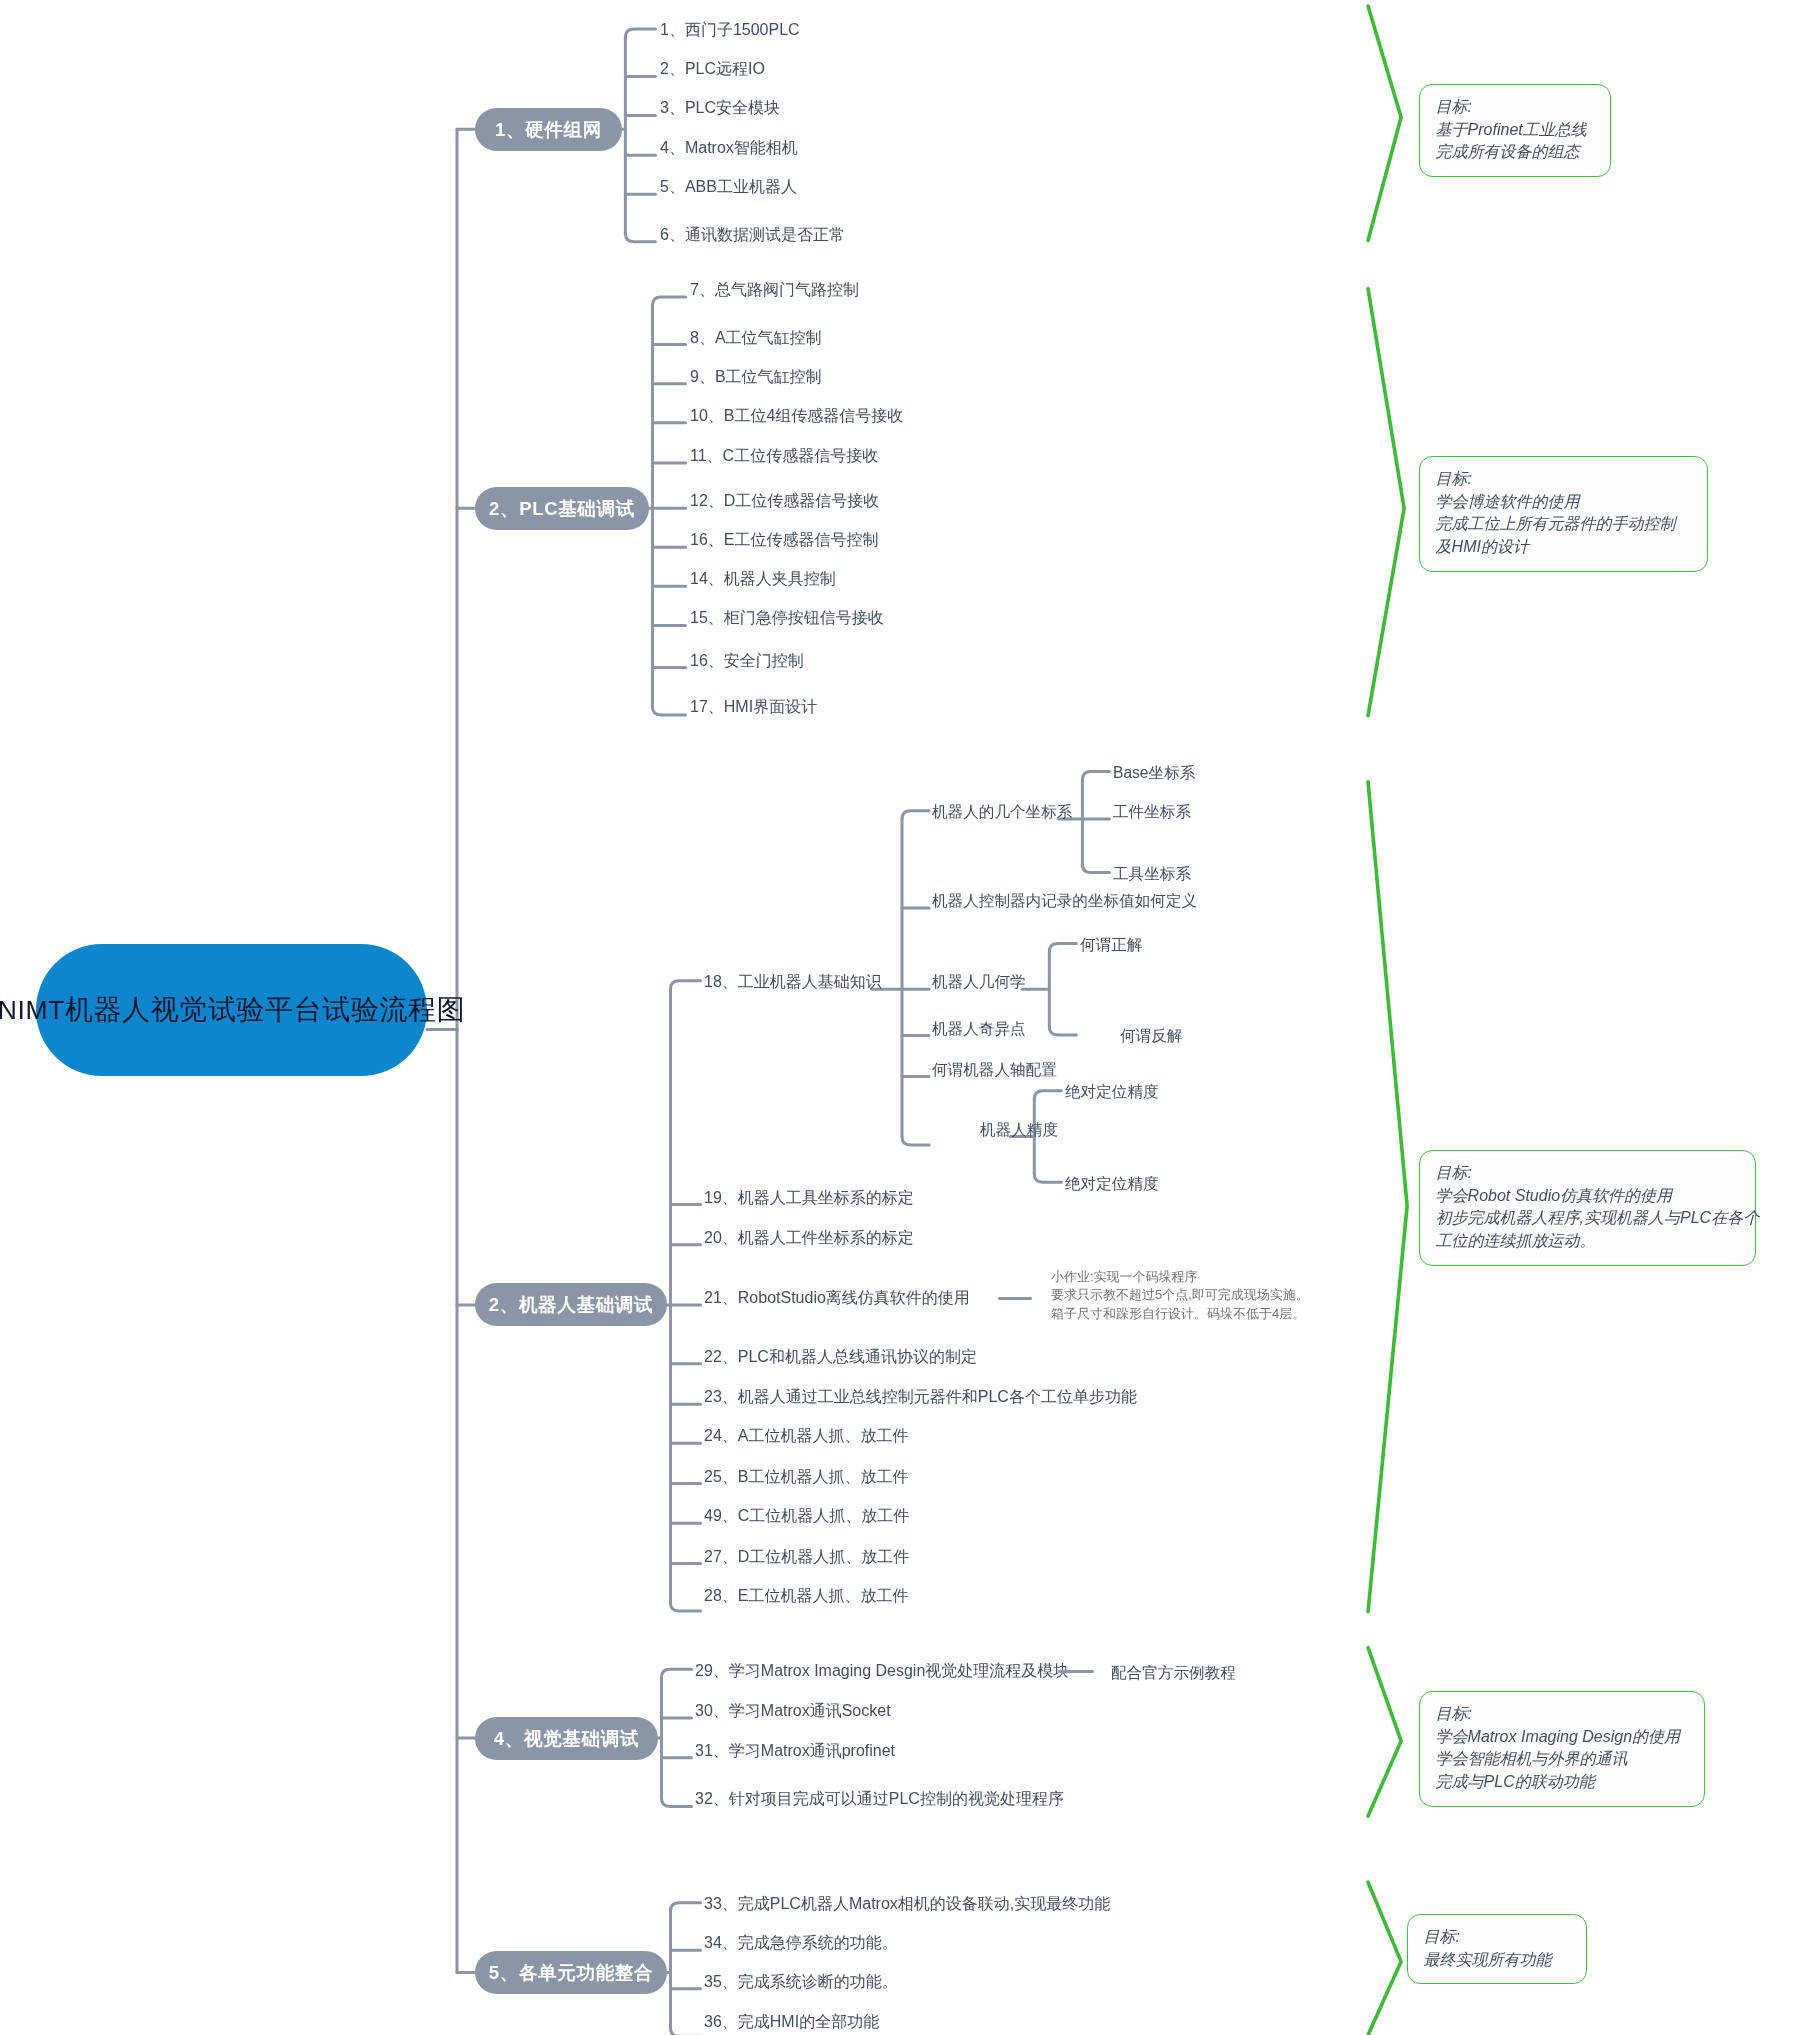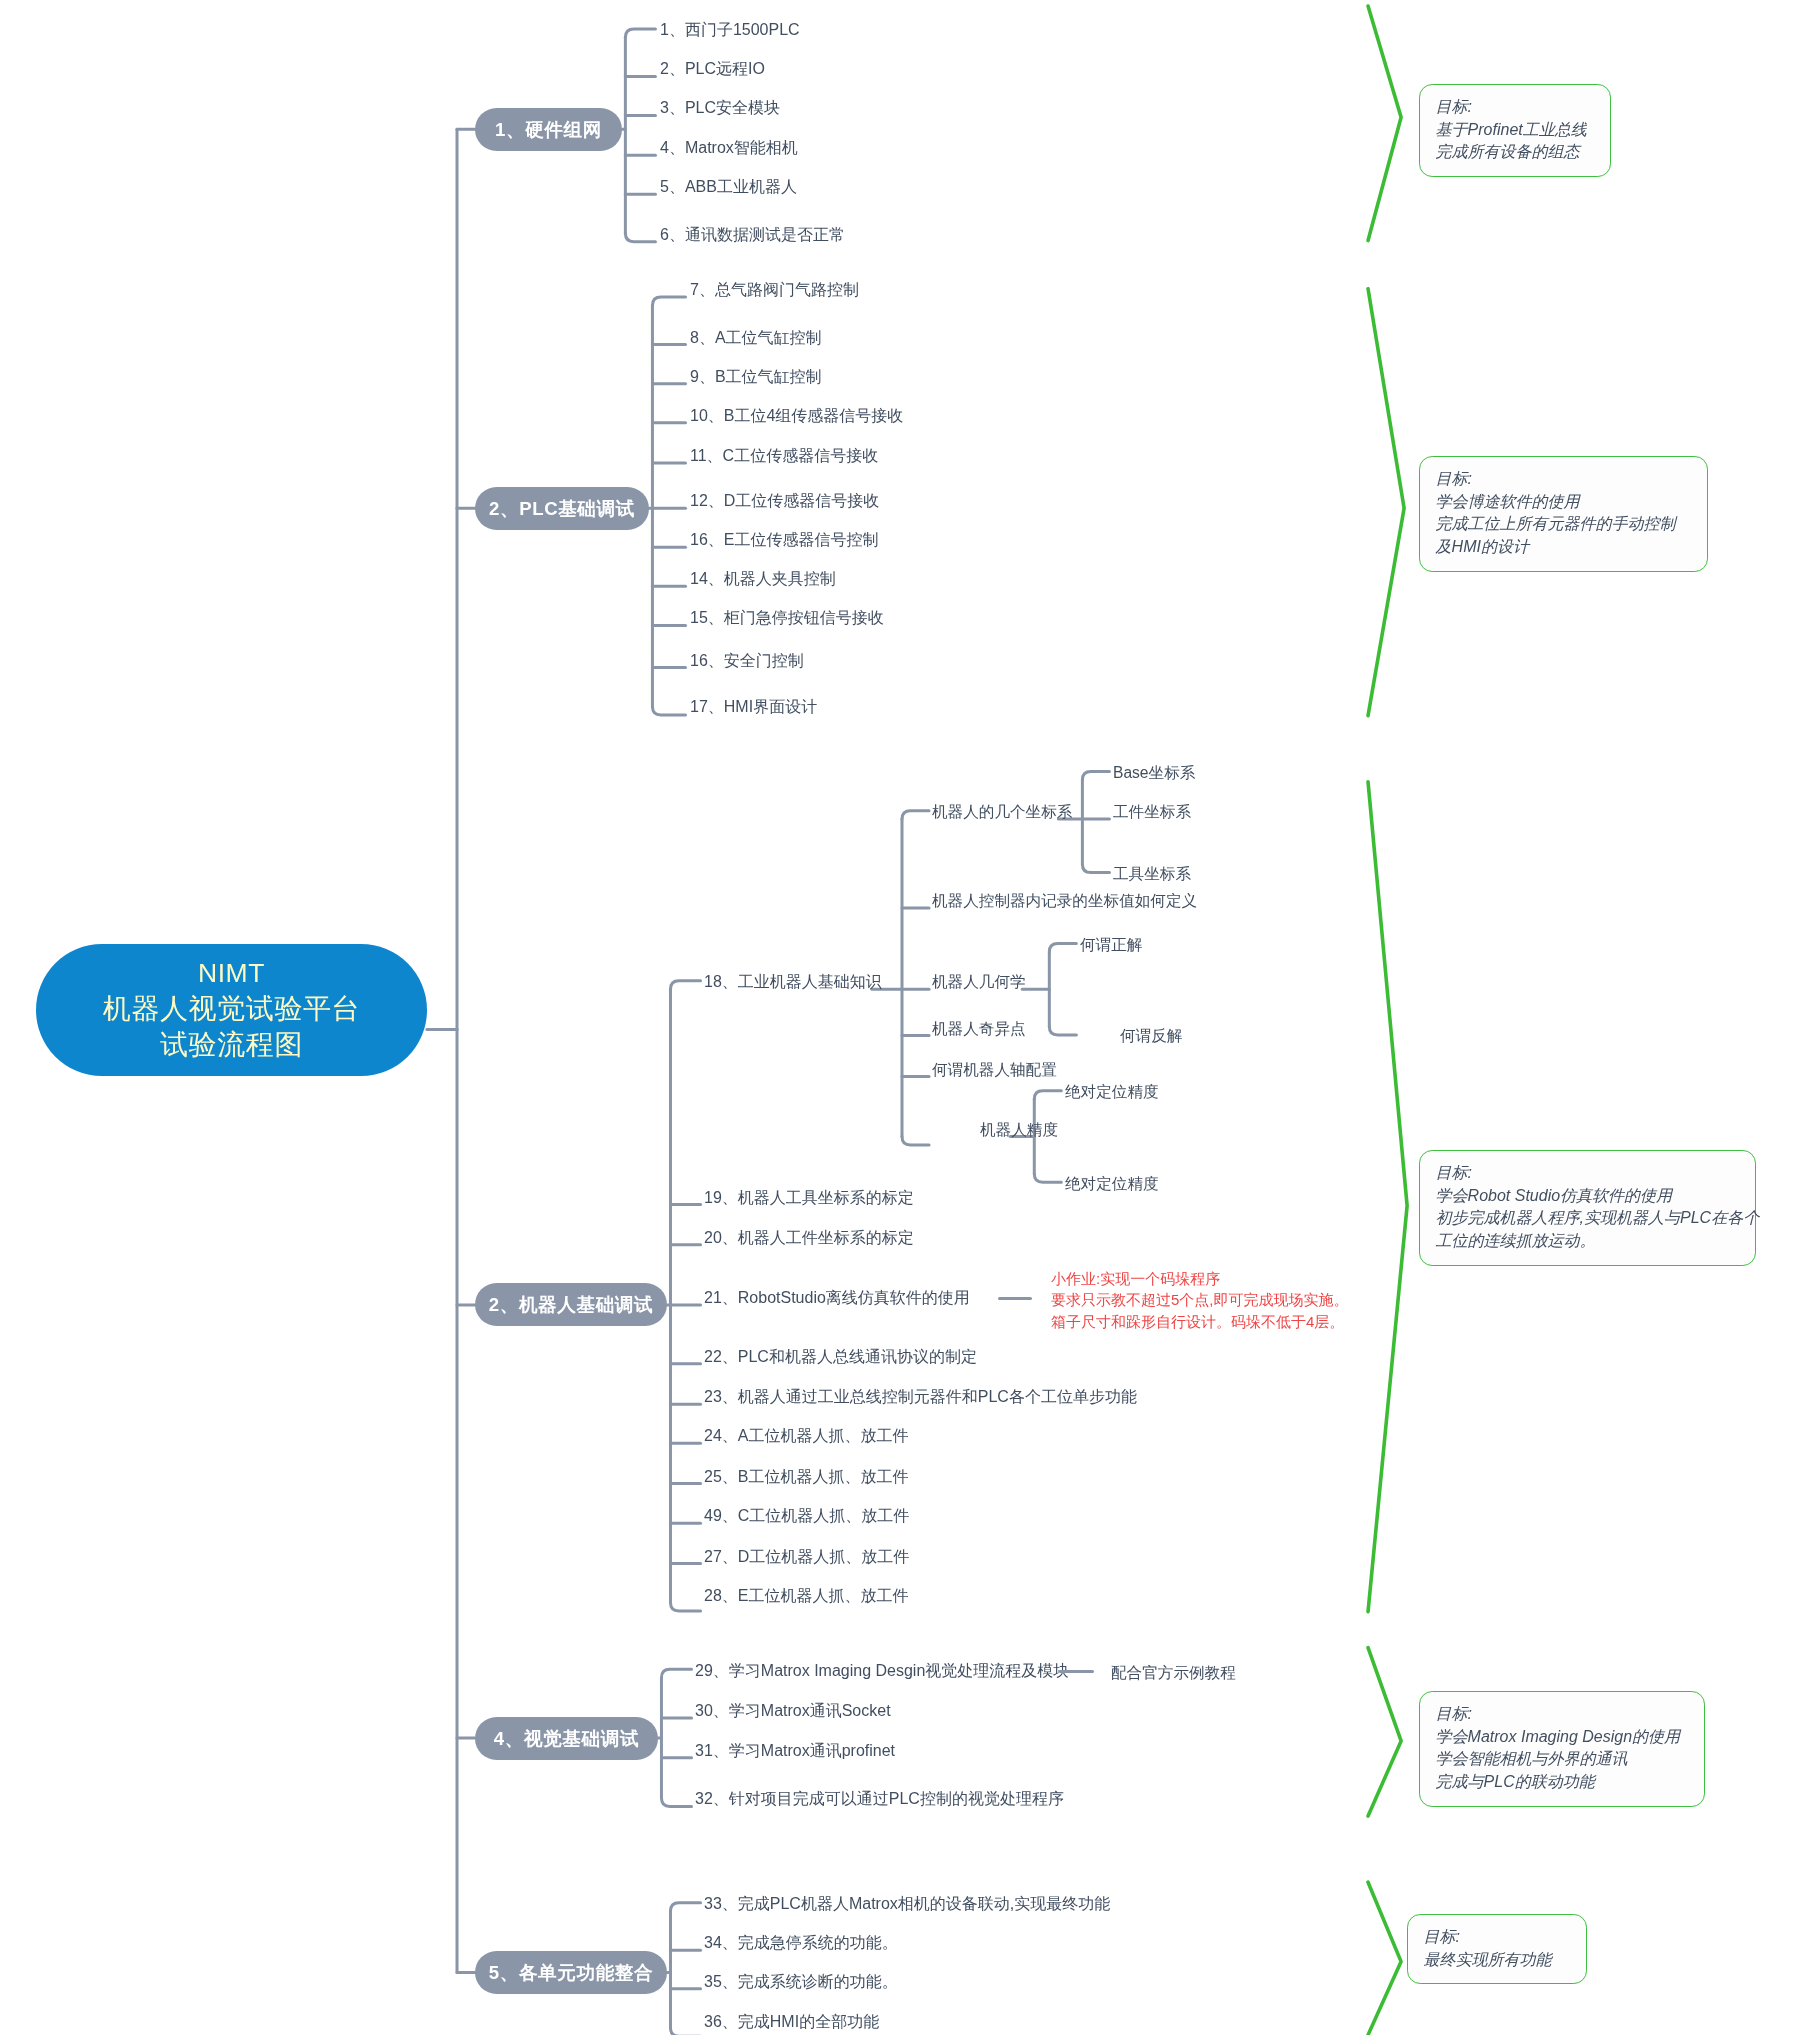--- a/index.html
+++ b/index.html
@@ -18,23 +18,23 @@
     position:absolute;left:0;top:0;width:1804px;height:2035px;
     pointer-events:none;
   }
   
   .root-node{
     position:absolute;
     left:36px; top:944px;
     width:391px; height:132px;
     background:#0d86ce;
     border-radius:66px;
-    display:flex;flex-direction:column;
+    display:flex;flex-direction:row;
     align-items:center;justify-content:center;
-    color:#fef9c3;
+    color:#0f172a;
     font-size:28px;
     line-height:1.32;
     letter-spacing:0.6px;
     text-align:center;
   }
   .root-node .rl{display:block;white-space:nowrap;}
   .root-node .rl-1{font-size:26.5px;}
   
   .branch-pill{
     position:absolute;
@@ -68,23 +68,23 @@
     font-style:italic;
     font-size:16px;
     line-height:1.42;
     color:#414e60;
     box-sizing:border-box;
   }
   .goal-box .gl{display:block;white-space:nowrap;}
   
   .note{
     position:absolute;
-    font-size:15px;
+    font-size:13px;
     line-height:1.42;
-    color:#ef4444;
+    color:#737373;
   }
   .note .nl{display:block;white-space:nowrap;}
   .note-inline{
     position:absolute;
     font-size:15.6px;
     color:#414e60;
     white-space:nowrap;
   }
   .tick{
     position:absolute;

